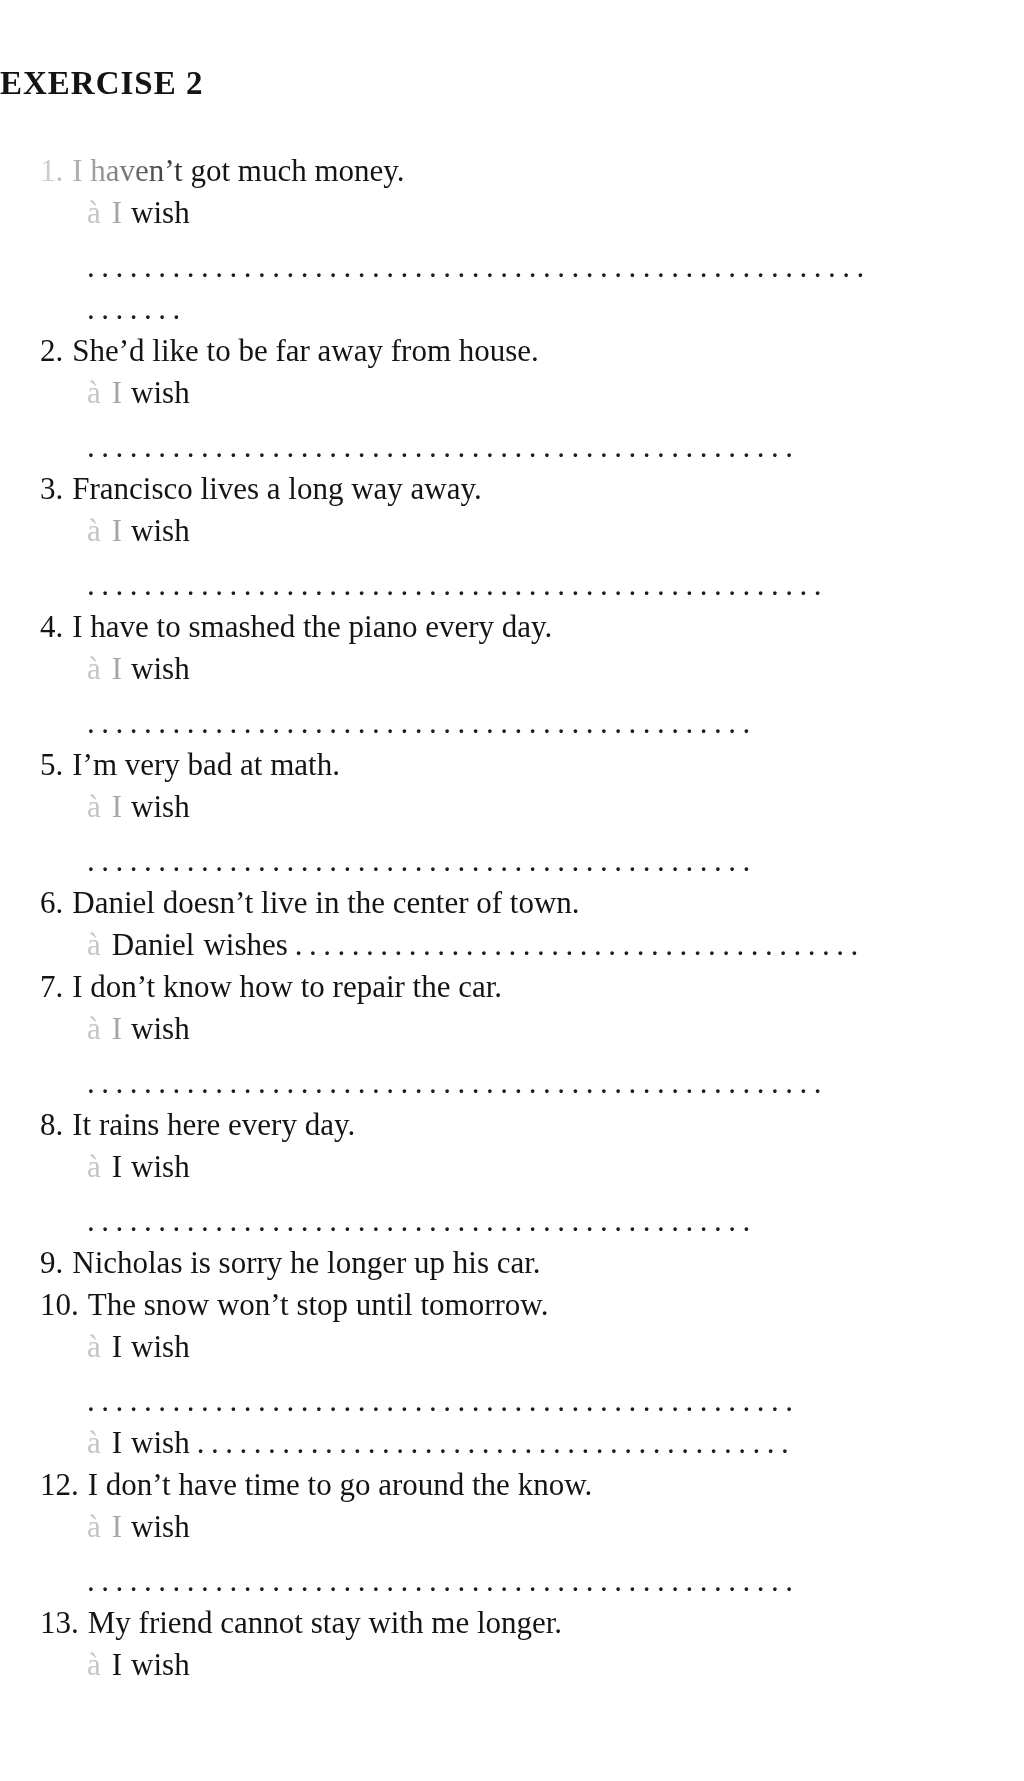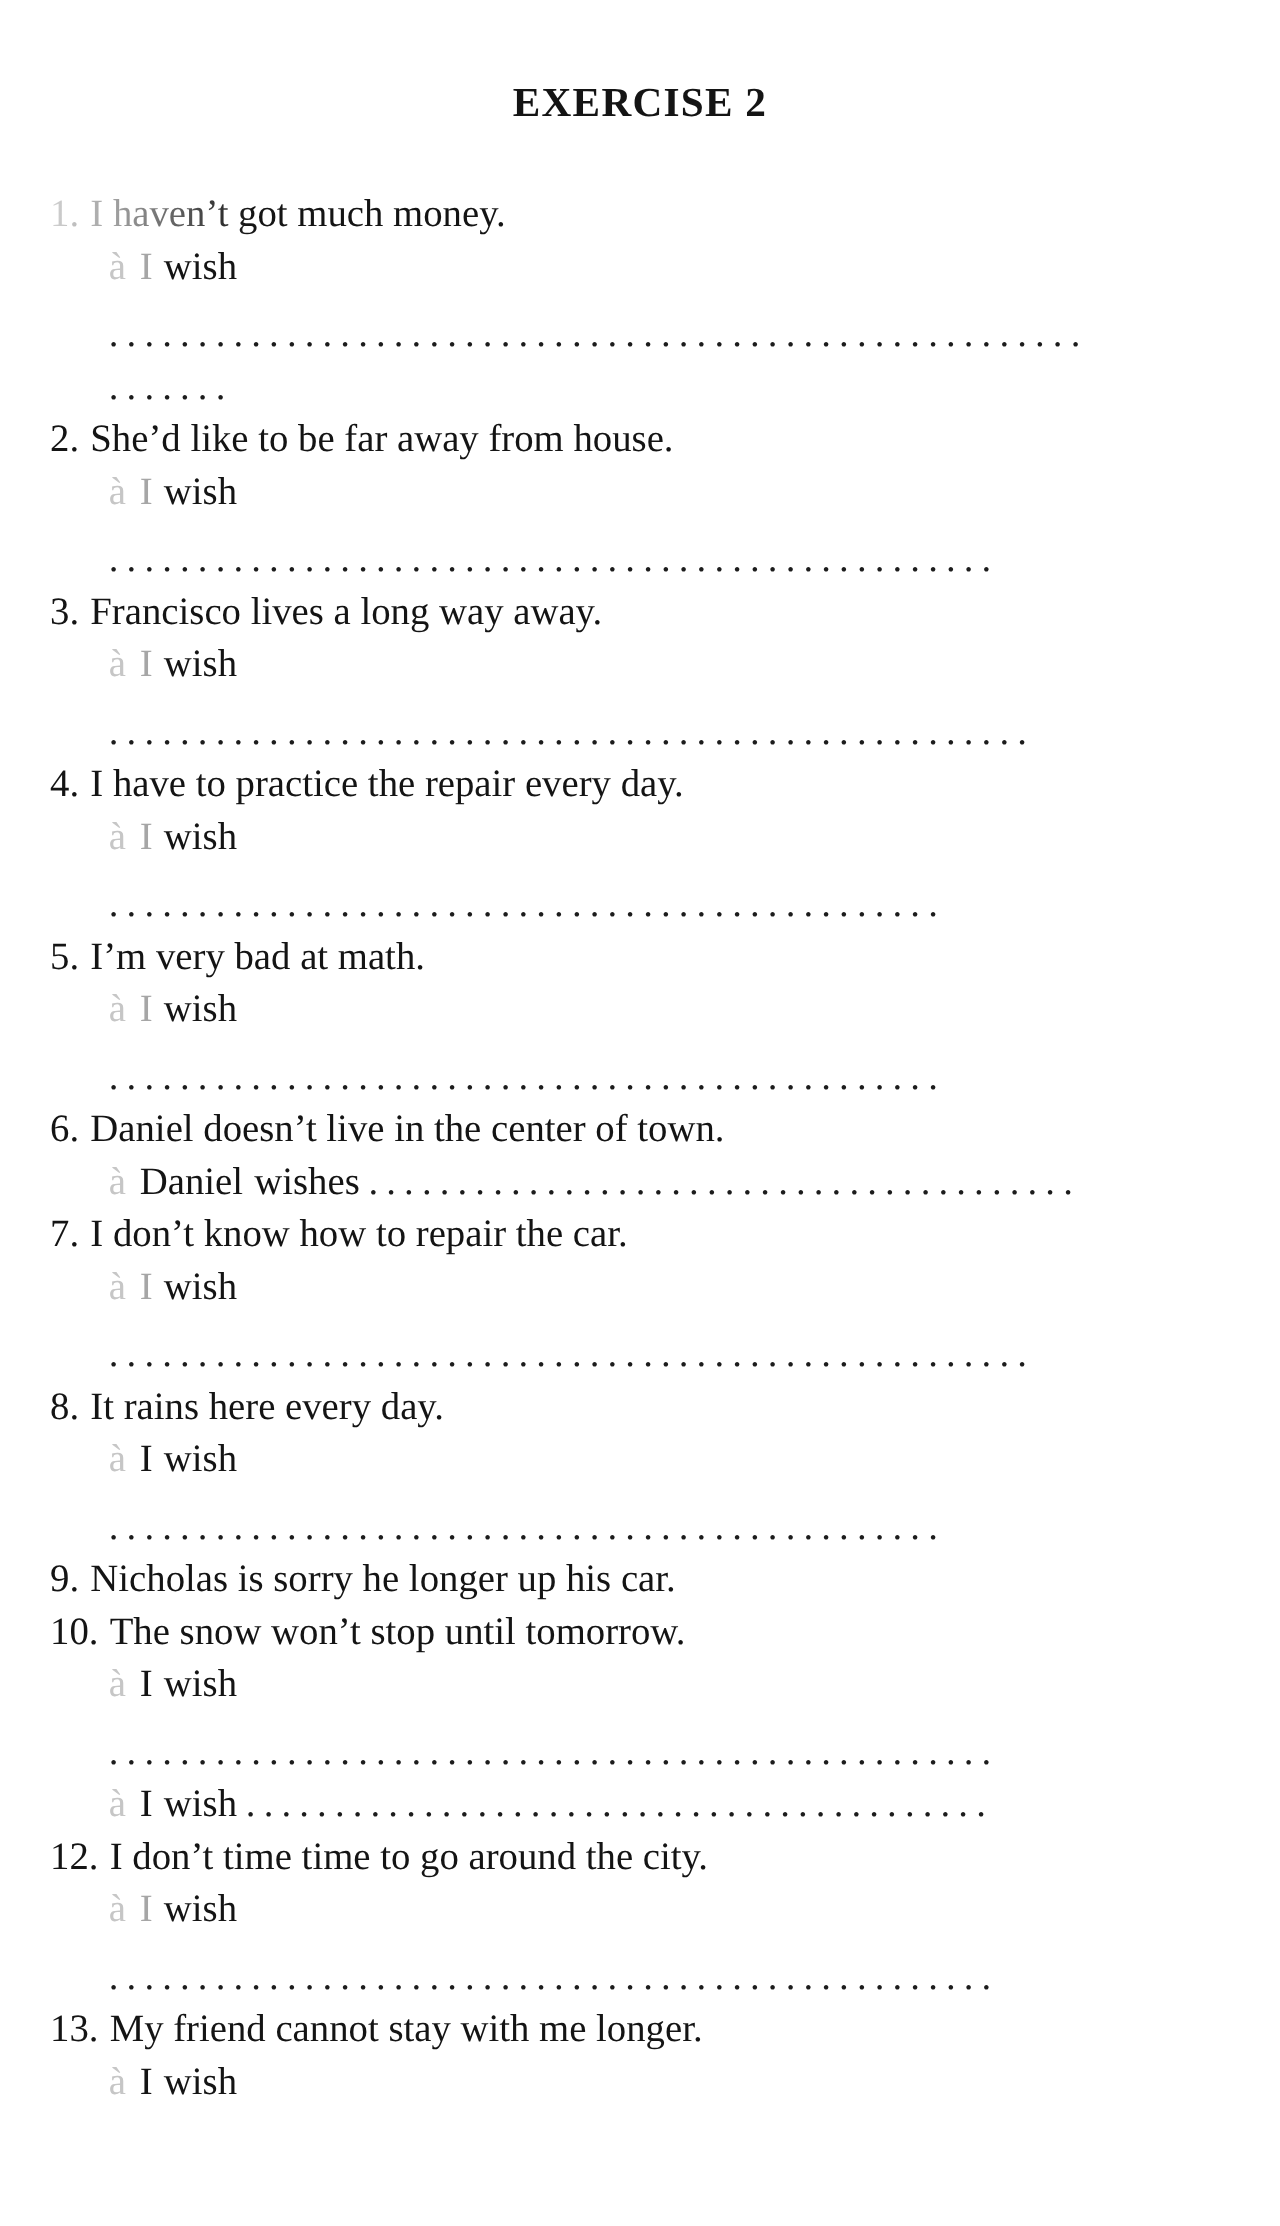--- a/index.html
+++ b/index.html
@@ -6,21 +6,20 @@
   body{
     width:1024px;height:1781px;
     background:#ffffff;color:#141414;
     font-family:"Liberation Serif", serif;
     font-size:31px;
     overflow:hidden;
   }
   .page{padding-top:62px;}
   .line{line-height:42px;white-space:nowrap;}
   .title{
-    text-align:center;
     font-weight:bold;
     font-size:33px;
     letter-spacing:1px;
     margin-bottom:46px;
   }
   .list{padding-left:40px;}
   .sentence-line .num{margin-right:9px;}
   .wish-line{padding-left:47px;}
   .arrow{color:#c6c6c6;margin-right:11px;}
   .subject{margin-right:9px;}
@@ -74,21 +73,21 @@
       <span class="num">3.</span><span class="sent">Francisco lives a long way away.</span>
     </div>
     <div class="line wish-line">
       <span class="arrow">à</span><span class="subject faded">I</span><span class="verb">wish</span>
     </div>
   <div class="line blank-line first-blank">....................................................</div>
       </div>
 
   <div class="item">
     <div class="line sentence-line">
-      <span class="num">4.</span><span class="sent">I have to practice the repair every day.</span>
+      <span class="num">4.</span><span class="sent">I have to smashed the piano every day.</span>
     </div>
     <div class="line wish-line">
       <span class="arrow">à</span><span class="subject faded">I</span><span class="verb">wish</span>
     </div>
   <div class="line blank-line first-blank">...............................................</div>
       </div>
 
   <div class="item">
     <div class="line sentence-line">
       <span class="num">5.</span><span class="sent">I’m very bad at math.</span>
@@ -145,21 +144,21 @@
       </div>
 
   <div class="item">
     <div class="line wish-line">
       <span class="arrow">à</span><span class="subject">I</span><span class="verb">wish</span><span class="inline-dots">..........................................</span>
     </div>
   </div>
 
   <div class="item">
     <div class="line sentence-line">
-      <span class="num">12.</span><span class="sent">I don’t time time to go around the city.</span>
+      <span class="num">12.</span><span class="sent">I don’t have time to go around the know.</span>
     </div>
     <div class="line wish-line">
       <span class="arrow">à</span><span class="subject faded">I</span><span class="verb">wish</span>
     </div>
   <div class="line blank-line first-blank">..................................................</div>
       </div>
 
   <div class="item">
     <div class="line sentence-line">
       <span class="num">13.</span><span class="sent">My friend cannot stay with me longer.</span>

